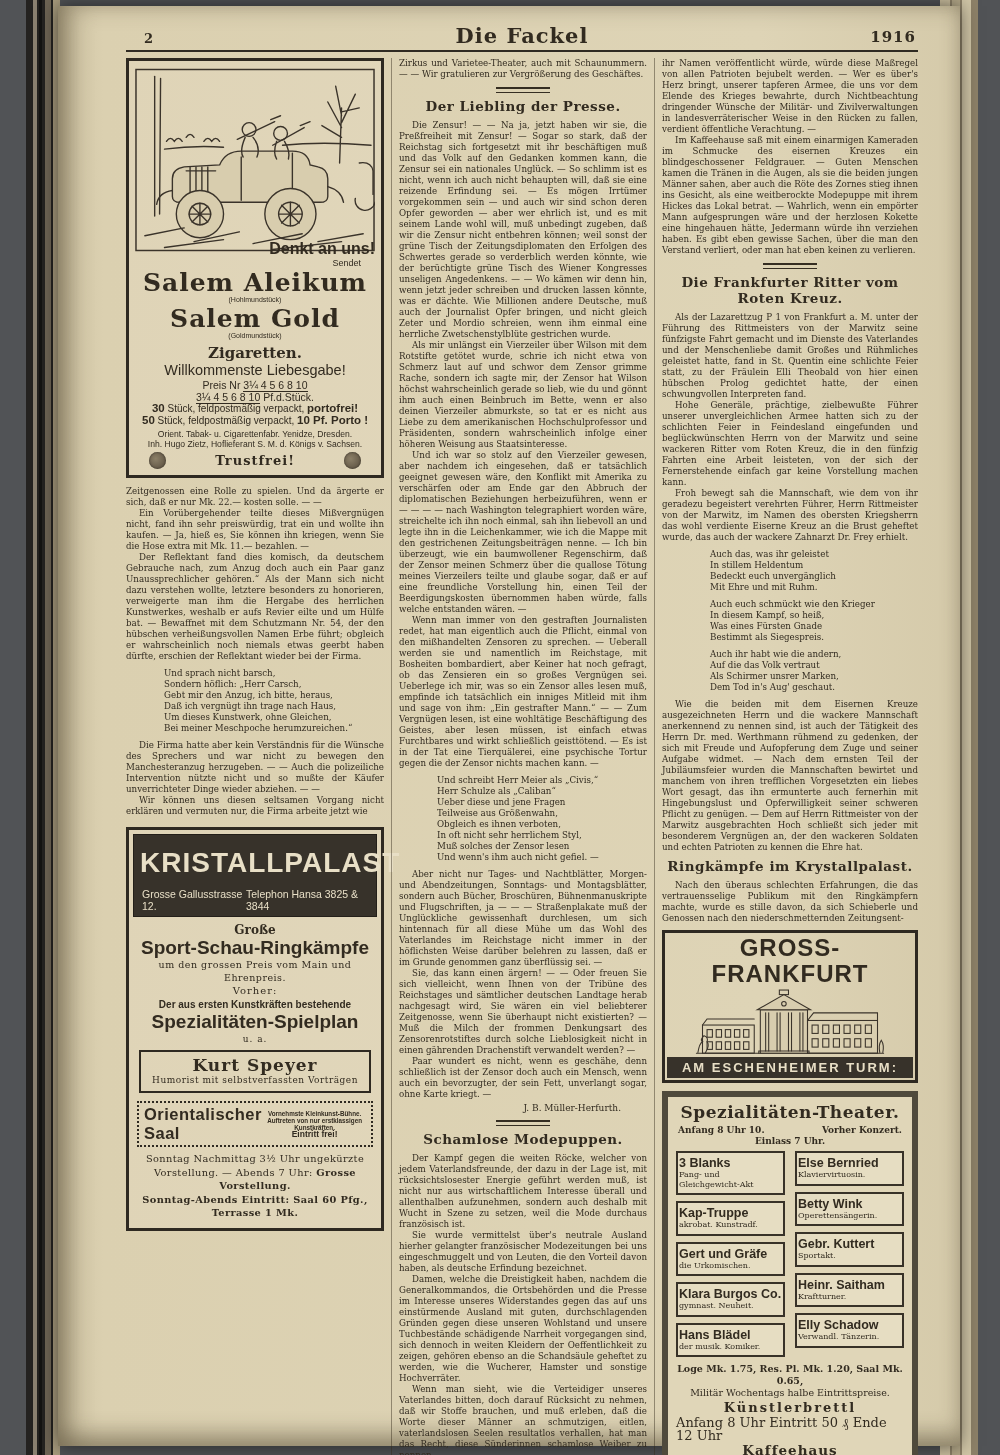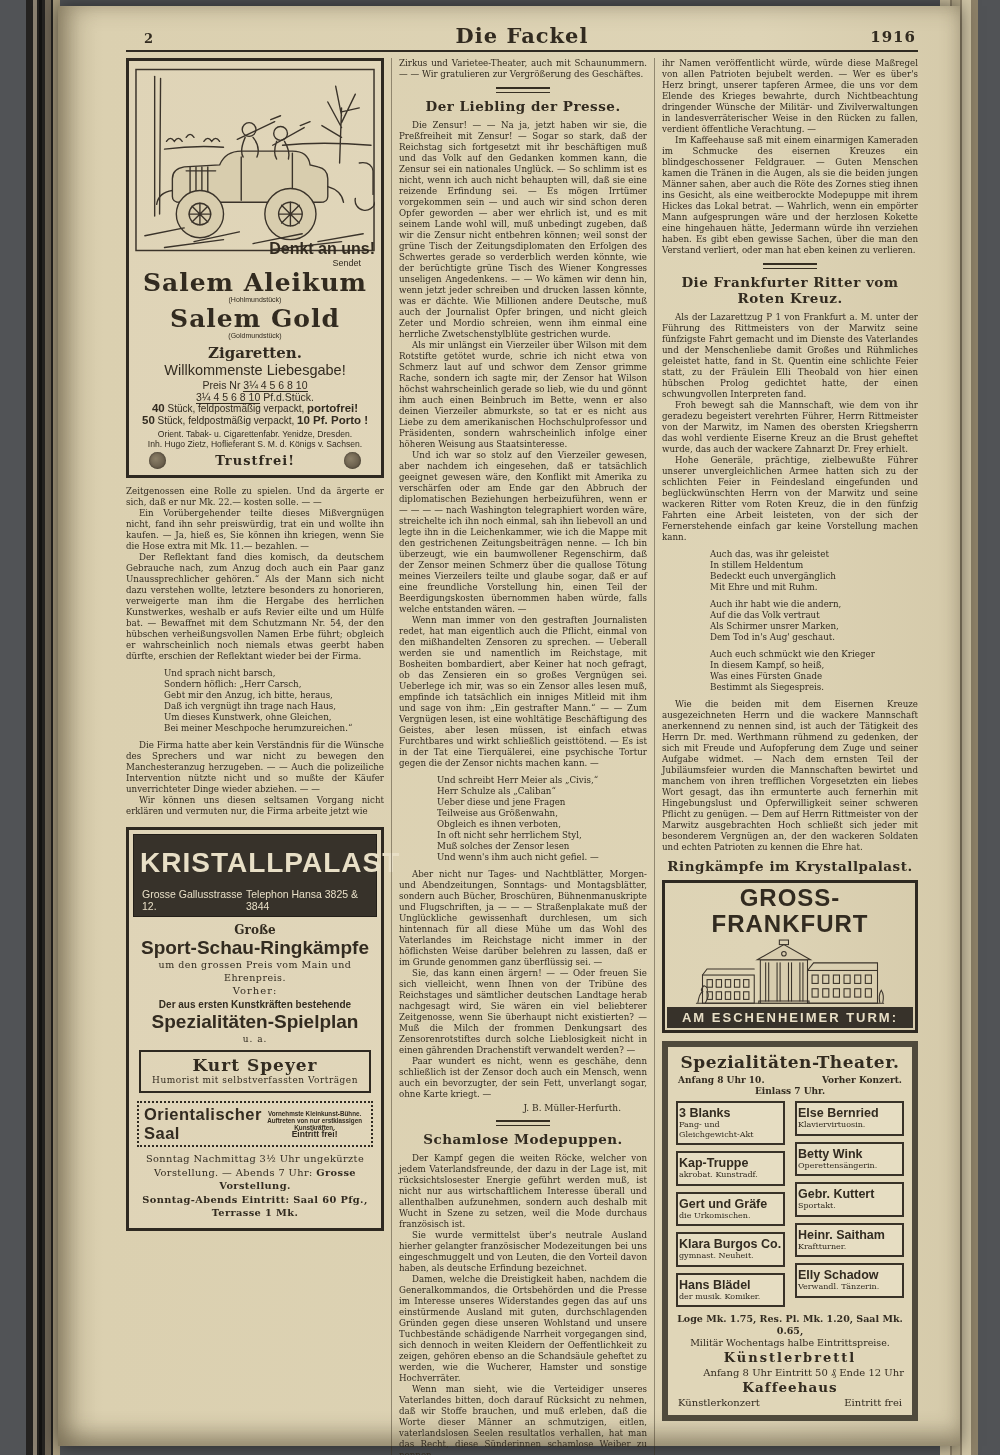--- a/index.html
+++ b/index.html
@@ -98,21 +98,21 @@
   .th-times{display:flex;justify-content:space-between;font-size:9px;font-weight:bold;margin-top:3px;padding:0 2px;}
   .th-einlass{text-align:center;font-size:9px;font-weight:bold;line-height:12px;margin-bottom:4px;}
   .th-grid{display:flex;gap:10px;}
   .th-col{flex:1;}
   .th-cell{border:2px solid #383228;text-align:left;padding:3px 1px 4px;margin-bottom:6px;background:rgba(255,250,235,.2);}
   .th-cell .tn{font-family:"Liberation Sans",sans-serif;font-size:12.5px;font-weight:bold;line-height:14px;}
   .th-cell .td{font-size:8px;line-height:9.5px;}
   .th-prices{font-size:9.5px;font-weight:bold;text-align:center;line-height:12px;}
   .th-mil{font-size:9.5px;text-align:center;line-height:12px;}
   .th-brettl{font-size:13px;font-weight:bold;text-align:center;letter-spacing:2px;line-height:17px;}
-  .th-binfo{font-size:10px;text-align:right;line-height:13px;}
+  .th-binfo{font-size:13px;text-align:left;line-height:13px;}
   .th-kaffee{font-size:13.5px;font-weight:bold;text-align:center;letter-spacing:1px;line-height:17px;}
   .th-foot{display:flex;justify-content:space-between;font-size:10px;line-height:13px;padding:0 2px;}
   svg .ln{stroke:#3a332a;fill:none;stroke-width:1.4;stroke-linecap:round;}
   svg .lnf{stroke:#3a332a;fill:#d8cdae;stroke-width:1.4;}
 </style>
 </head>
 <body>
 
 <div class="binding">
   <div class="b1"></div>
@@ -178,21 +178,21 @@
         <div class="tag">Willkommenste Liebesgabe!</div>
         <div class="price">
           <span>Preis Nr</span>
           <span class="u">3¼ 4 5 6 8 10</span>
         </div>
         <div class="price">
           <span class="u">3¼ 4 5 6 8 10</span>
           <span>Pf.d.Stück.</span>
         </div>
         <div class="offer">
-          <b>40</b>
+          <b>30</b>
           <span>Stück, feldpostmäßig verpackt,</span>
           <b>portofrei!</b>
         </div>
         <div class="offer">
           <b>50</b>
           <span>Stück, feldpostmäßig verpackt,</span>
           <b>10 Pf. Porto !</b>
         </div>
         <div class="maker">
           <div>Orient. Tabak- u. Cigarettenfabr. Yenidze, Dresden.</div>
@@ -301,36 +301,37 @@
       <p class="p">Wenn man sieht, wie die Verteidiger unseres Vaterlandes bitten, doch darauf Rücksicht zu nehmen, daß wir Stoffe brauchen, und muß erleben, daß die Worte dieser Männer an schmutzigen, eitlen, vaterlandslosen Seelen resultatlos verhallen, hat man das Recht, diese Sünderinnen schamlose Weiber zu nennen. —</p>
 
     </div>
 
     <div class="col col-r">
       <p class="p noind">ihr Namen veröffentlicht würde, würde diese Maßregel von allen Patrioten bejubelt werden. — Wer es über's Herz bringt, unserer tapferen Armee, die uns vor dem Elende des Krieges bewahrte, durch Nichtbeachtung dringender Wünsche der Militär- und Zivilverwaltungen in landesverräterischer Weise in den Rücken zu fallen, verdient öffentliche Verachtung. —</p>
       <p class="p">Im Kaffeehause saß mit einem einarmigen Kameraden im Schmucke des eisernen Kreuzes ein blindgeschossener Feldgrauer. — Guten Menschen kamen die Tränen in die Augen, als sie die beiden jungen Männer sahen, aber auch die Röte des Zornes stieg ihnen ins Gesicht, als eine weitberockte Modepuppe mit ihrem Hickes das Lokal betrat. — Wahrlich, wenn ein empörter Mann aufgesprungen wäre und der herzlosen Kokette eine hingehauen hätte, Jedermann würde ihn verziehen haben. Es gibt eben gewisse Sachen, über die man den Verstand verliert, oder man hat eben keinen zu verlieren.</p>
       <div class="sep"></div>
       <div class="art-h">Die Frankfurter Ritter vom Roten Kreuz.</div>
       <p class="p">Als der Lazarettzug P 1 von Frankfurt a. M. unter der Führung des Rittmeisters von der Marwitz seine fünfzigste Fahrt gemacht und im Dienste des Vaterlandes und der Menschenliebe damit Großes und Rühmliches geleistet hatte, fand in St. Quentin eine schlichte Feier statt, zu der Fräulein Elli Theobald von hier einen hübschen Prolog gedichtet hatte, der einen schwungvollen Interpreten fand.</p>
+      <p class="p">Hohe Generäle, prächtige, zielbewußte Führer unserer unvergleichlichen Armee hatten sich zu der schlichten Feier in Feindesland eingefunden und beglückwünschten Herrn von der Marwitz und seine wackeren Ritter vom Roten Kreuz, die in den fünfzig Fahrten eine Arbeit leisteten, von der sich der Fernerstehende einfach gar keine Vorstellung machen kann.</p>
       <p class="p">Froh bewegt sah die Mannschaft, wie dem von ihr geradezu begeistert verehrten Führer, Herrn Rittmeister von der Marwitz, im Namen des obersten Kriegsherrn das wohl verdiente Eiserne Kreuz an die Brust geheftet wurde, das auch der wackere Zahnarzt Dr. Frey erhielt.</p>
-      <p class="p">Hohe Generäle, prächtige, zielbewußte Führer unserer unvergleichlichen Armee hatten sich zu der schlichten Feier in Feindesland eingefunden und beglückwünschten Herrn von der Marwitz und seine wackeren Ritter vom Roten Kreuz, die in den fünfzig Fahrten eine Arbeit leisteten, von der sich der Fernerstehende einfach gar keine Vorstellung machen kann.</p>
       <div class="stanza">Auch das, was ihr geleistet
 In stillem Heldentum
 Bedeckt euch unvergänglich
 Mit Ehre und mit Ruhm.</div>
+      <div class="stanza">Auch euch schmückt wie den Krieger
+In diesem Kampf, so heiß,
+Was eines Fürsten Gnade
+Bestimmt als Siegespreis.</div>
       <div class="stanza">Auch ihr habt wie die andern,
 Auf die das Volk vertraut
 Als Schirmer unsrer Marken,
 Dem Tod in's Aug' geschaut.</div>
-      <div class="stanza">Auch euch schmückt wie den Krieger
-In diesem Kampf, so heiß,
-Was eines Fürsten Gnade
-Bestimmt als Siegespreis.</div>
       <p class="p">Wie die beiden mit dem Eisernen Kreuze ausgezeichneten Herrn und die wackere Mannschaft anerkennend zu nennen sind, ist auch der Tätigkeit des Herrn Dr. med. Werthmann rühmend zu gedenken, der sich mit Freude und Aufopferung dem Zuge und seiner Aufgabe widmet. — Nach dem ernsten Teil der Jubiläumsfeier wurden die Mannschaften bewirtet und manchem von ihren trefflichen Vorgesetzten ein liebes Wort gesagt, das ihn ermunterte auch fernerhin mit Hingebungslust und Opferwilligkeit seiner schweren Pflicht zu genügen. — Dem auf Herrn Rittmeister von der Marwitz ausgebrachten Hoch schließt sich jeder mit besonderem Vergnügen an, der den wackeren Soldaten und echten Patrioten zu kennen die Ehre hat.</p>
       <div class="art-h">Ringkämpfe im Krystallpalast.</div>
+      <p class="p">Nach den überaus schlechten Erfahrungen, die das vertrauensselige Publikum mit den Ringkämpfern machte, wurde es stille davon, da sich Schieberle und Genossen nach den niederschmetternden Zeitungsent-</p>
 
       <div class="gfad">
         <div class="gftitle">GROSS-FRANKFURT</div>
         <svg viewBox="0 0 250 92">
           <line class="ln" x1="2" y1="87" x2="248" y2="87"></line>
 
           <rect class="ln" x="10" y="50" width="68" height="37"></rect>
           <path class="ln" d="M10 50 L16 42 L78 42"></path>
           <g class="ln">
             <rect x="16" y="56" width="7" height="10"></rect>

